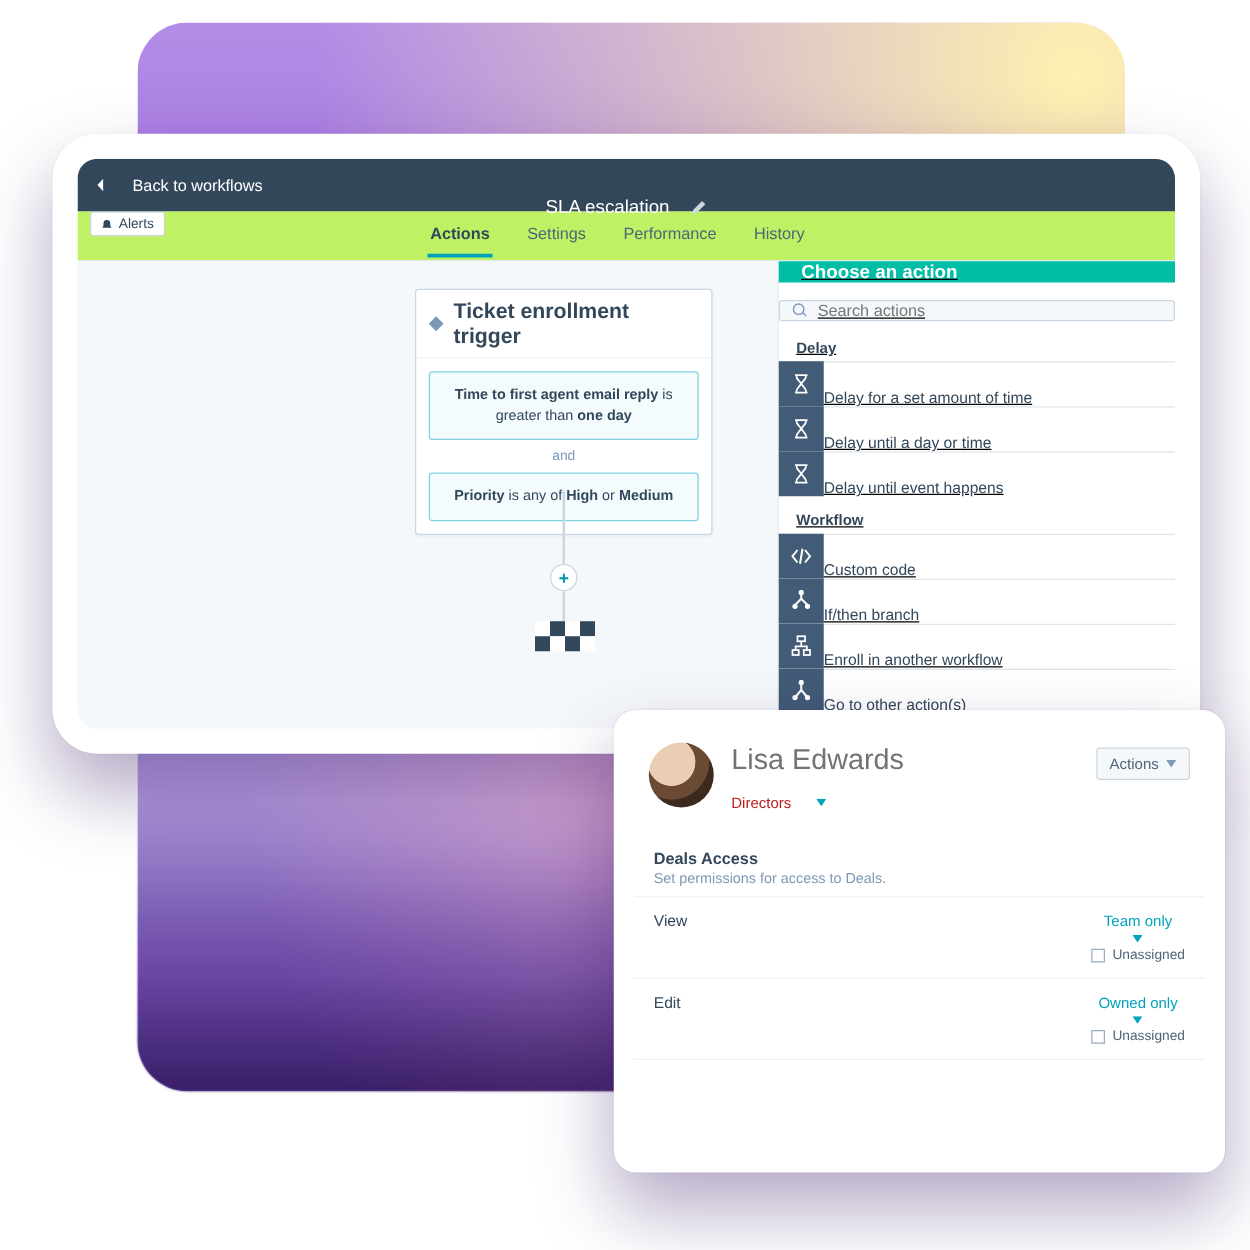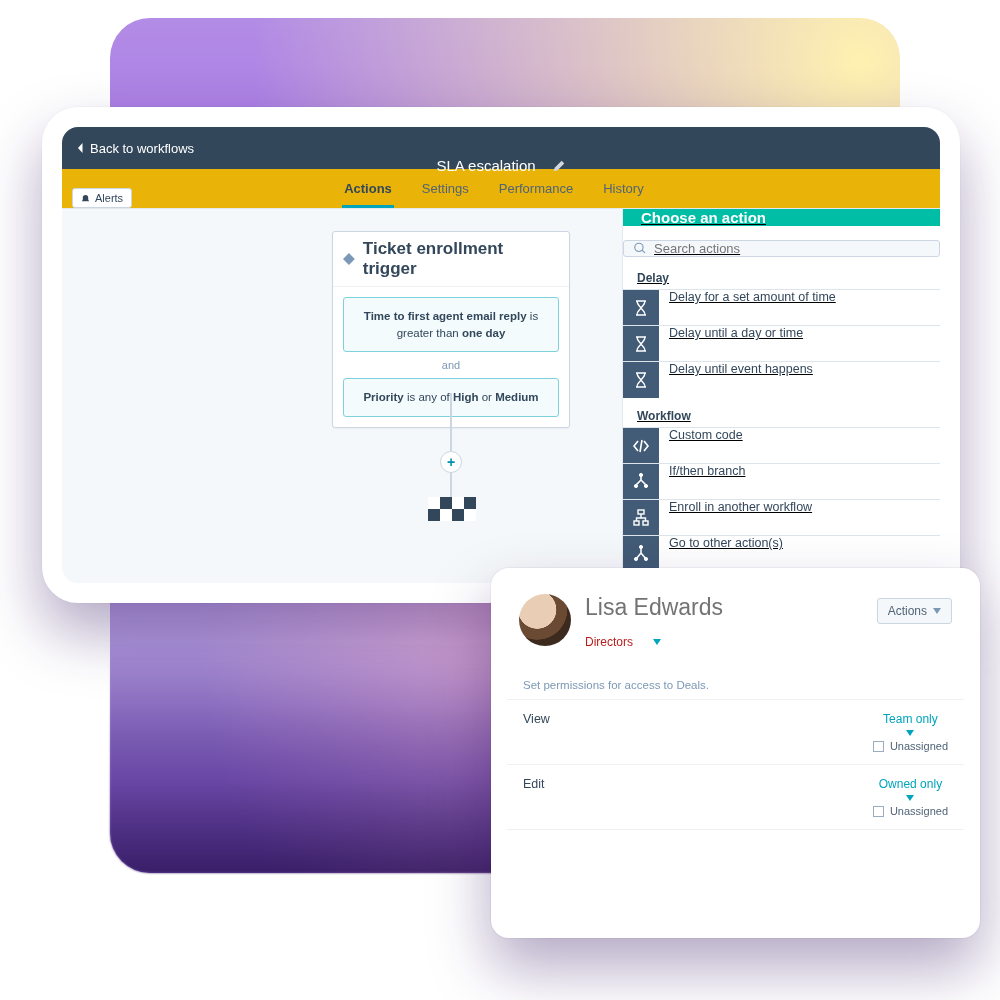--- a/index.html
+++ b/index.html
@@ -45,36 +45,36 @@
   .wf-topbar {
     height: 42px;
     background: #33475b;
     color: #fff;
     display: flex;
     align-items: center;
     padding: 0 14px;
     font-size: 13px;
     position: relative;
   }
-  .back-link { display:flex; align-items:center; gap:6px; cursor:pointer; }
+  .back-link { display:flex; align-items:center; gap:22px; cursor:pointer; }
   .back-link svg { width:8px; height:12px; fill:#fff; }
   .wf-title-wrap {
     position:absolute; left:0; right:0; top:0; bottom:0;
     display:flex; align-items:center; justify-content:center;
     gap:16px; pointer-events:none;
     font-size:15px;
     margin-top:35px;
   }
   .wf-title-wrap .edit-icon { width:14px; height:14px; fill:#cfd8e0; }
 
   .wf-subbar {
     height: 40px;
-    background: #eab308;
+    background: #bef264;
     border-bottom:1px solid #e5e9ef;
-    display:flex; align-items:flex-end;
+    display:flex; align-items:flex-start;
     padding: 0 10px;
   }
   .alerts-btn {
     border:1px solid #cbd6e2; border-radius:3px;
     font-size:11px; color:#33475b;
     padding:3px 8px; background:#fff;
     display:flex; align-items:center; gap:5px;
   }
   .alerts-btn svg { width:9px; height:9px; fill:#33475b; }
   .wf-tabs {
@@ -163,21 +163,21 @@
   .action-search input {
     border:none; outline:none; background:transparent;
     font-size:13px; color:#516f90; width:100%;
   }
   .action-group-label {
     font-size:12px; font-weight:700; color:#33475b;
     padding:4px 14px 4px;
   }
   .action-item {
     border-top:1px solid #dde5ec;
-    display:flex; align-items:flex-start; gap:10px;
+    display:flex; align-items:flex-end; 
     height:36px; padding-right:10px; cursor:pointer;
   }
   .action-item:last-child { border-bottom:1px solid #dde5ec;}
   .action-item .ai-icon {
     width:36px; height:36px; background:#425b76;
     display:flex; align-items:center; justify-content:center;
     flex-shrink:0;
   }
   .action-item .ai-icon svg { width:18px; height:18px; fill:#fff; stroke:#fff; }
   .action-item .ai-label { font-size:12.5px; color:#33475b; }
@@ -432,20 +432,21 @@
     <div class="actions-btn">
       <span>Actions</span>
       <svg viewBox="0 0 8 6">
           <path d="M0 0h8L4 6z"></path>
         </svg>
     </div>
   </div>
 
 
   <div class="perm-section">
+    <h4>Deals Access</h4>
     <p>Set permissions for access to Deals.</p>
   </div>
 
   <div class="perm-row">
     <div>View</div>
     <div class="right">
       <div class="scope">
         <span>Team only</span>
         <svg viewBox="0 0 8 6">
             <path d="M0 0h8L4 6z"></path>

